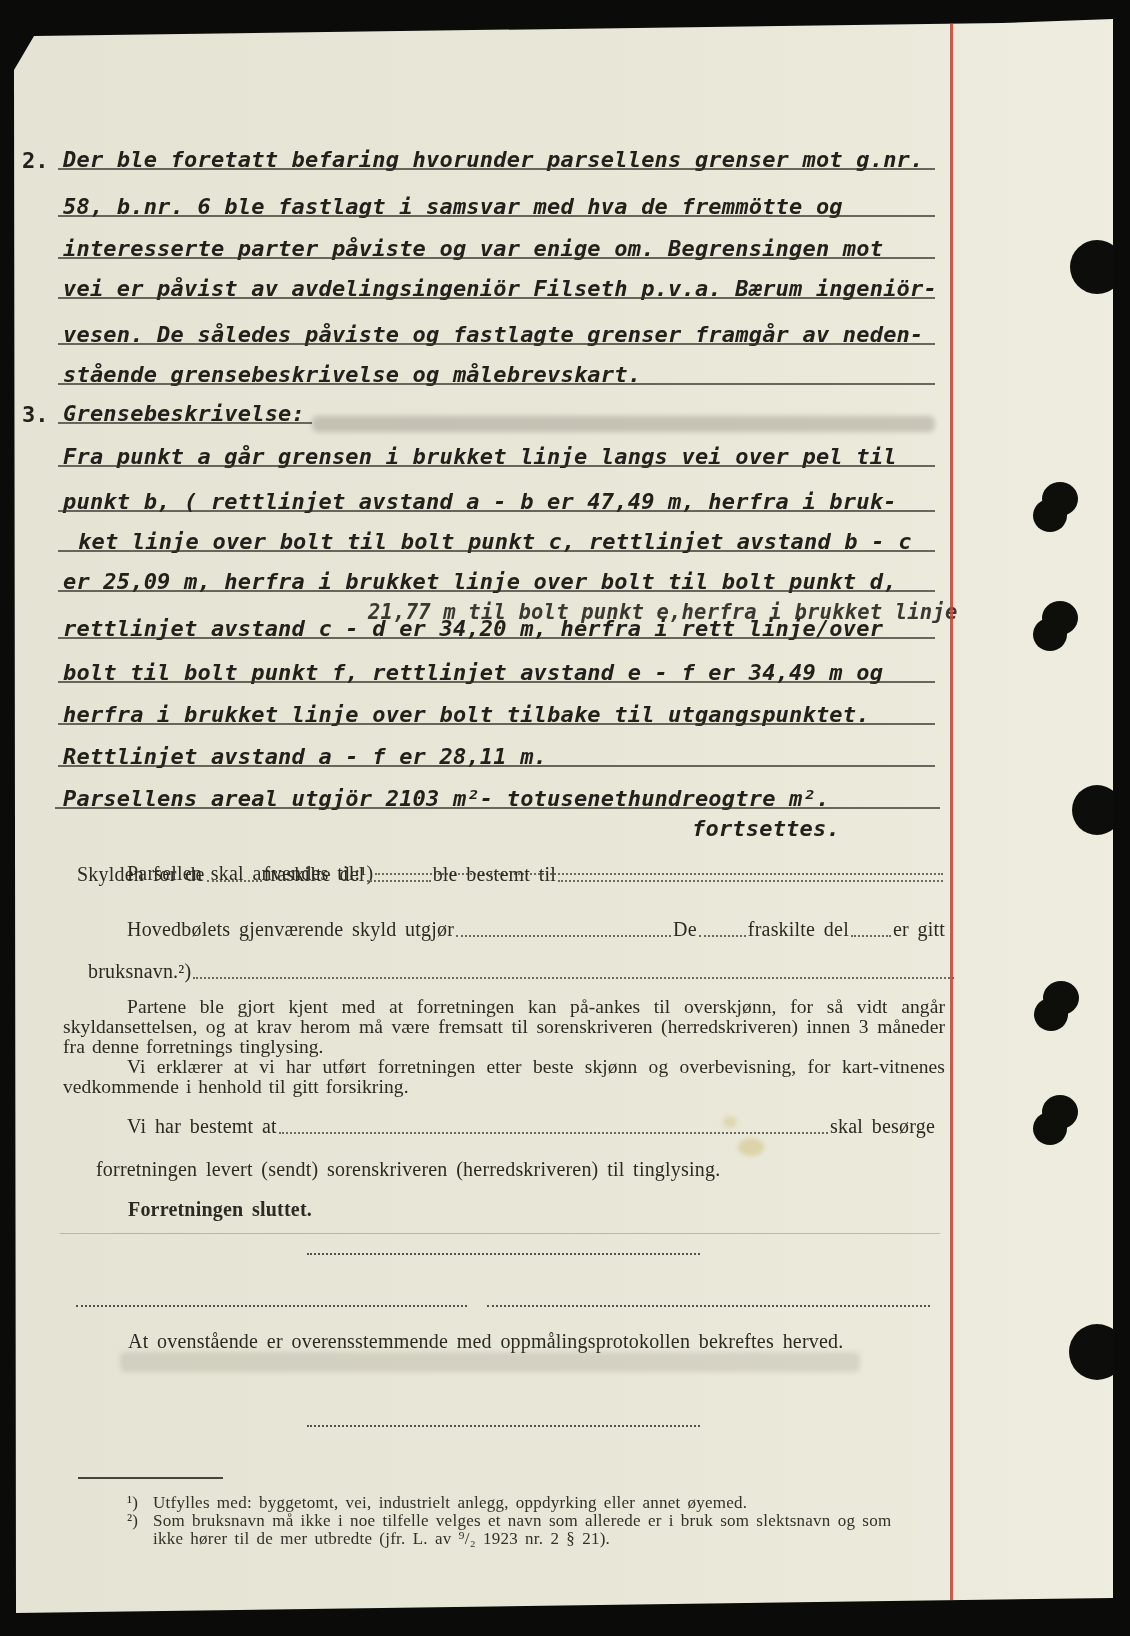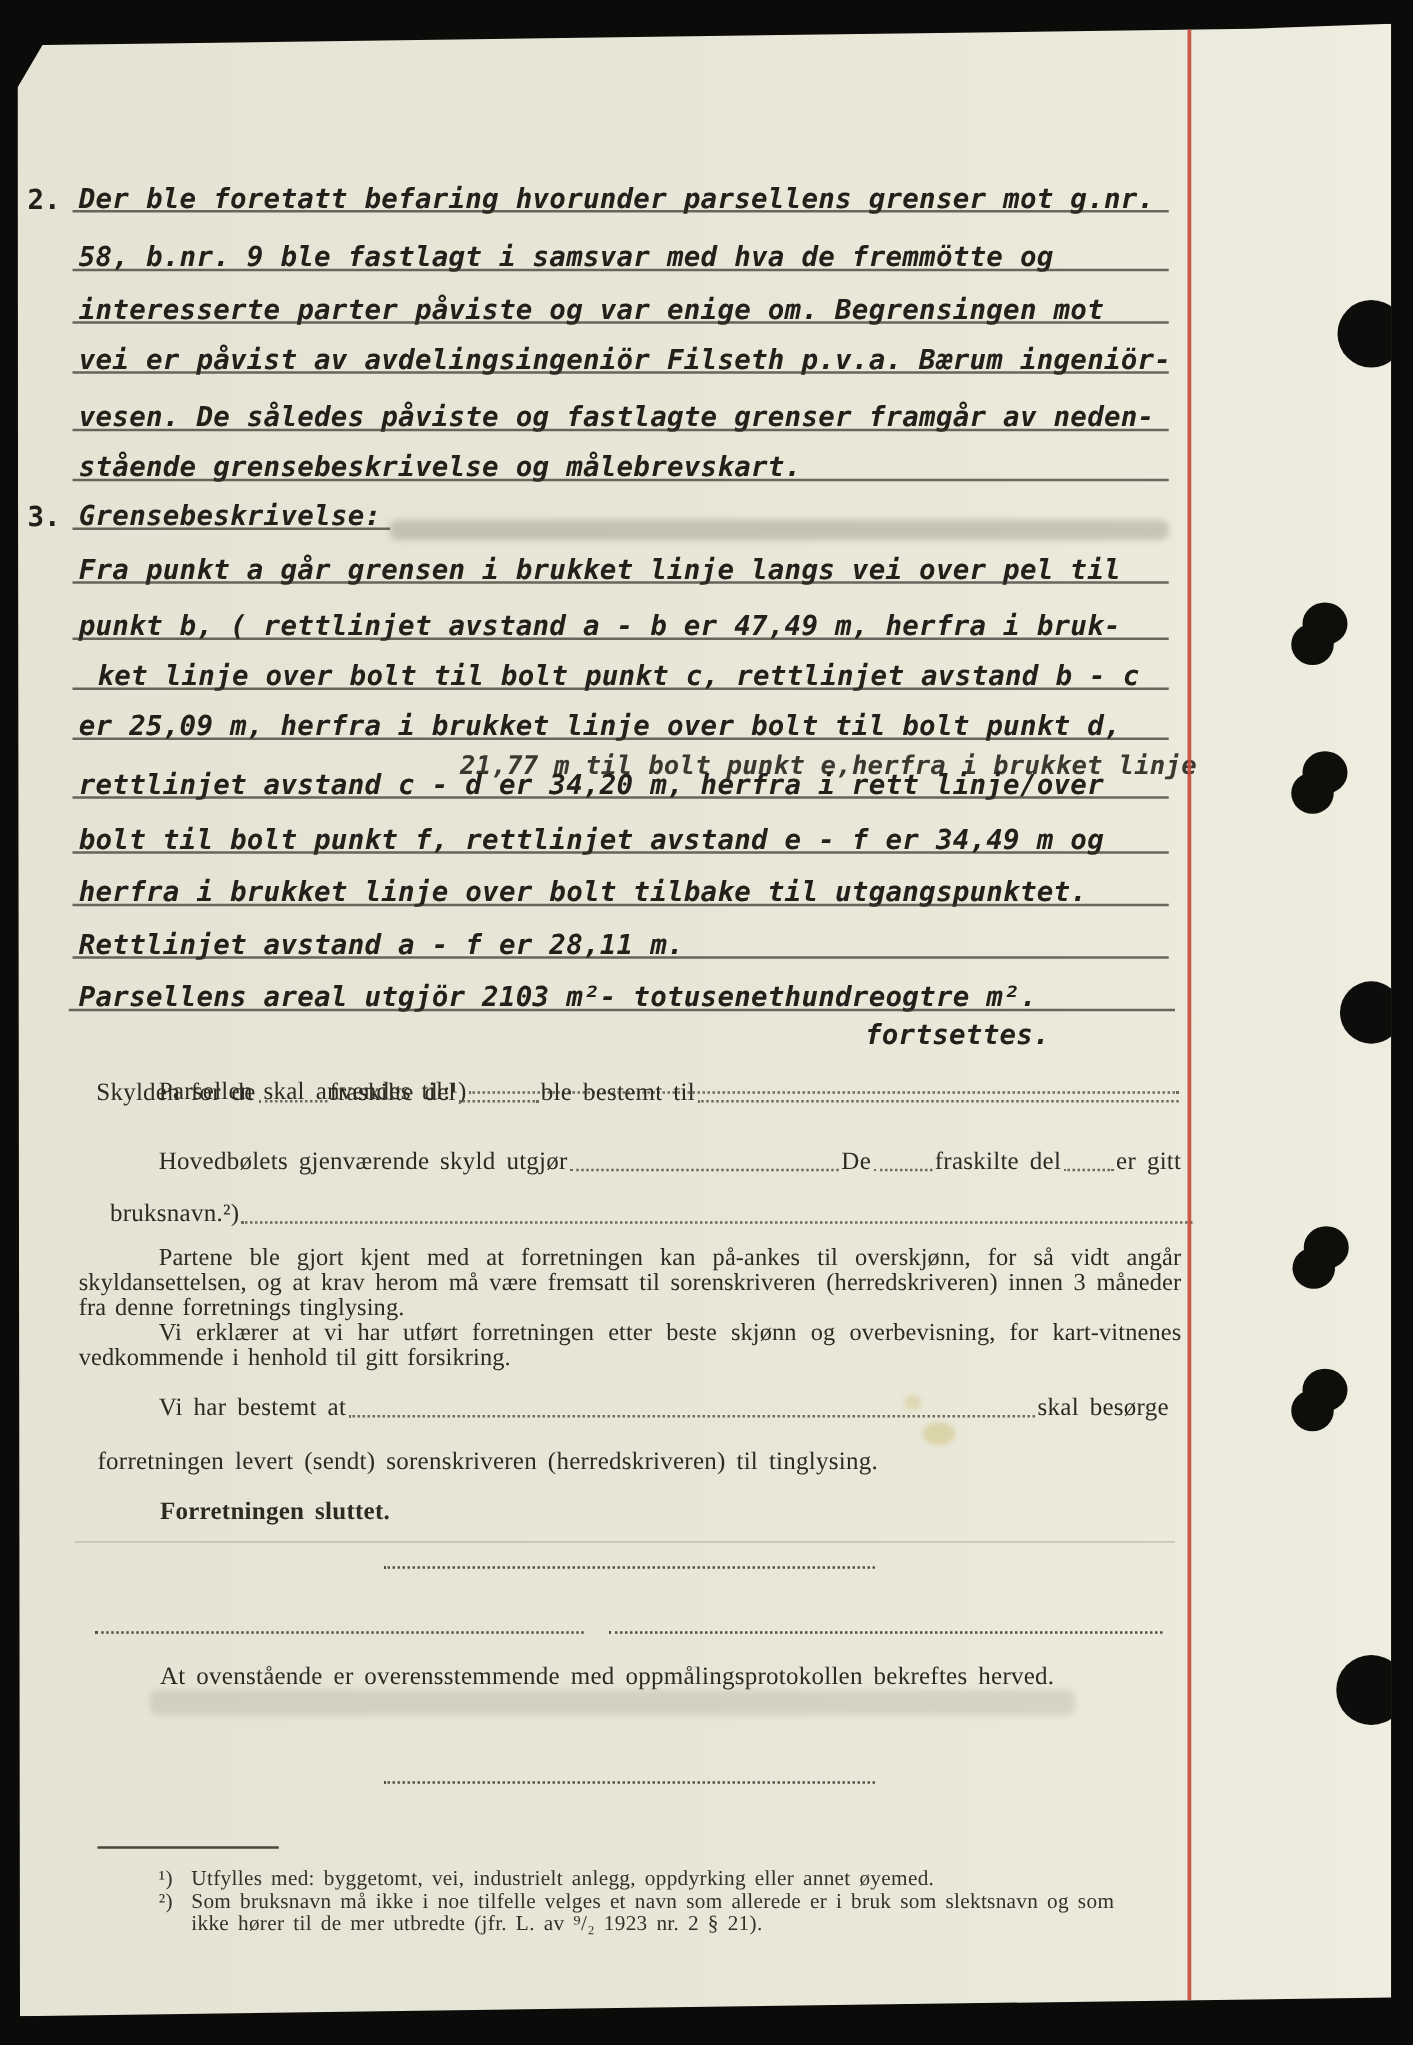--- a/index.html
+++ b/index.html
@@ -57,21 +57,21 @@
   .stain{position:absolute;border-radius:50%;filter:blur(2px);}
 </style>
 </head>
 <body>
 
 <div class="page">
   <div id="typed-section">
       <span class="tnum" style="left: 22px; top: 148px;">2.</span>
       <div class="tline" style="left: 63px; top: 148px;">Der ble foretatt befaring hvorunder parsellens grenser mot g.nr.</div>
       <div class="uline" style="left: 58px; top: 168px; width: 877px;"></div>
-      <div class="tline" style="left: 63px; top: 195px;">58, b.nr. 9 ble fastlagt i samsvar med hva de fremmötte og</div>
+      <div class="tline" style="left: 63px; top: 195px;">58, b.nr. 6 ble fastlagt i samsvar med hva de fremmötte og</div>
       <div class="uline" style="left: 58px; top: 215px; width: 877px;"></div>
       <div class="tline" style="left: 63px; top: 237px;">interesserte parter påviste og var enige om. Begrensingen mot</div>
       <div class="uline" style="left: 58px; top: 257px; width: 877px;"></div>
       <div class="tline" style="left: 63px; top: 277px;">vei er påvist av avdelingsingeniör Filseth p.v.a. Bærum ingeniör-</div>
       <div class="uline" style="left: 58px; top: 297px; width: 877px;"></div>
       <div class="tline" style="left: 63px; top: 323px;">vesen. De således påviste og fastlagte grenser framgår av neden-</div>
       <div class="uline" style="left: 58px; top: 343px; width: 877px;"></div>
       <div class="tline" style="left: 63px; top: 363px;">stående grensebeskrivelse og målebrevskart.</div>
       <div class="uline" style="left: 58px; top: 383px; width: 877px;"></div>
       <span class="tnum" style="left: 22px; top: 402px;">3.</span>
@@ -122,21 +122,21 @@
       </div>
       <div class="fline" style="left: 88px; top: 960px; width: 868px;">
         <span class="txt">bruksnavn.²)</span>
         <span class="dots" style="flex: 1 1 0%;"></span>
       </div>
       <div class="fline" style="left: 127px; top: 1115px; width: 808px;">
         <span class="txt">Vi har bestemt at</span>
         <span class="dots" style="flex: 1 1 0%;"></span>
         <span class="txt">skal besørge</span>
       </div>
-      <div class="fline" style="left: 78px; top: 1158px; width: 860px;">
+      <div class="fline" style="left: 96px; top: 1158px; width: 860px;">
         <span class="txt">forretningen levert (sendt) sorenskriveren (herredskriveren) til tinglysing.</span>
       </div>
       <div class="fline" style="left: 128px; top: 1198px; width: 400px; font-weight: bold;">
         <span class="txt">Forretningen sluttet.</span>
       </div>
       <div class="fline" style="left: 128px; top: 1330px; width: 818px;">
         <span class="txt">At ovenstående er overensstemmende med oppmålingsprotokollen bekreftes herved.</span>
       </div>
       <div class="para" style="left: 63px; top: 997px; width: 882px; text-indent: 64px;">Partene ble gjort kjent med at forretningen kan på-ankes til overskjønn, for så vidt angår skyldansettelsen, og at krav herom må være fremsatt til sorenskriveren (herredskriveren) innen 3 måneder fra denne forretnings tinglysing.</div>
       <div class="para" style="left: 63px; top: 1057px; width: 882px; text-indent: 64px;">Vi erklærer at vi har utført forretningen etter beste skjønn og overbevisning, for kart-vitnenes vedkommende i henhold til gitt forsikring.</div>

